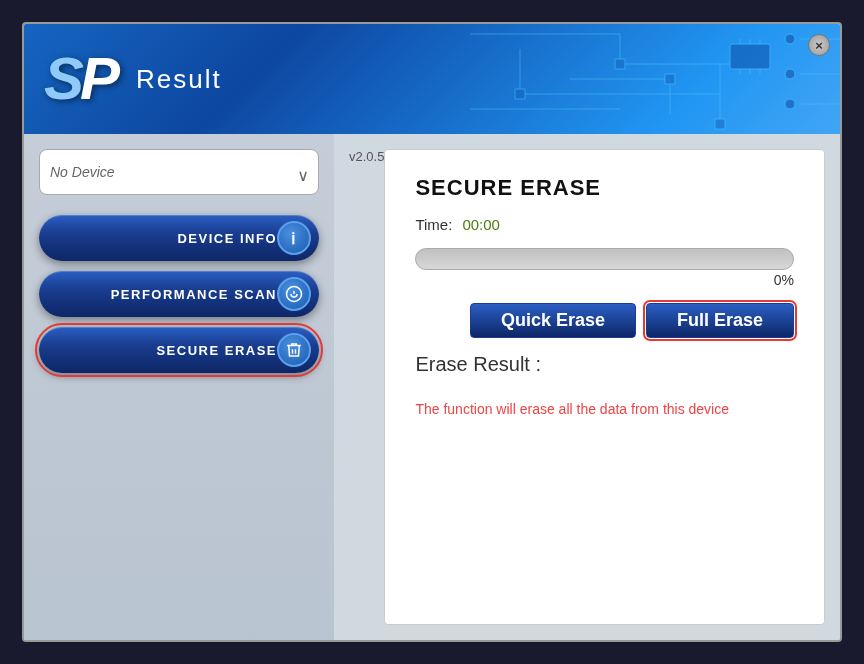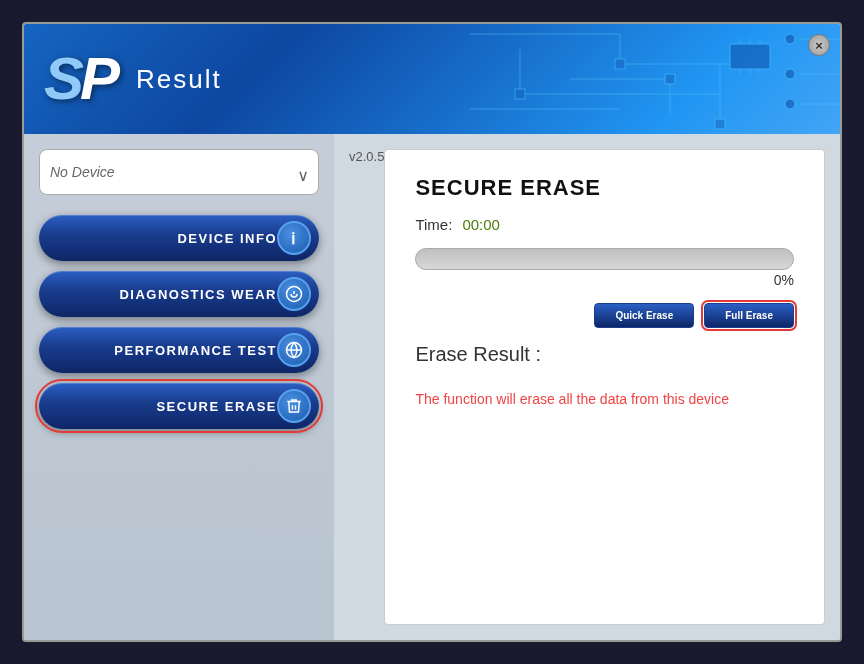--- a/index.html
+++ b/index.html
@@ -213,26 +213,26 @@
       color: #333;
       margin-top: 2px;
     }
     .btn-row {
       display: flex;
       justify-content: flex-end;
       gap: 10px;
       align-items: center;
     }
     .erase-btn {
-      padding: 6px 20px;
+      padding: 6px 30px;
       border-radius: 4px;
       border: 1px solid #1a3d8f;
       background: linear-gradient(180deg, #2a5fc4, #0d2666);
       color: white;
-      font-size: 10px;
+      font-size: 18px;
       cursor: pointer;
       font-weight: 600;
     }
     .erase-btn.full-erase {
       outline: 2px solid #e53935;
       outline-offset: 1px;
     }
     .erase-result {
       font-size: 20px;
       color: #333;
@@ -307,40 +307,30 @@
       </div>
 
       <button class="nav-btn">
         <span>DEVICE INFO</span>
         <div class="nav-btn-icon">ℹ</div>
       </button>
 
 
 
       <button class="nav-btn">
-        <span>DIAGNOSTICS WEAR</span>
+        <span>PERFORMANCE SCAN</span>
         <div class="nav-btn-icon">
           <svg width="18" height="18" viewBox="0 0 24 24" fill="none" stroke="white" stroke-width="2">
               <circle cx="12" cy="12" r="10"></circle>
               <path d="M8 12a4 4 0 0 0 8 0"></path>
               <line x1="12" y1="8" x2="12" y2="12"></line>
             </svg>
         </div>
       </button>
 
-      <button class="nav-btn">
-        <span>PERFORMANCE TEST</span>
-        <div class="nav-btn-icon">
-          <svg width="18" height="18" viewBox="0 0 24 24" fill="none" stroke="white" stroke-width="2">
-              <circle cx="12" cy="12" r="10"></circle>
-              <line x1="2" y1="12" x2="22" y2="12"></line>
-              <path d="M12 2a15.3 15.3 0 0 1 4 10 15.3 15.3 0 0 1-4 10 15.3 15.3 0 0 1-4-10 15.3 15.3 0 0 1 4-10z"></path>
-            </svg>
-        </div>
-      </button>
 
       <button class="nav-btn active">
         <span>SECURE ERASE</span>
         <div class="nav-btn-icon">
           <svg width="18" height="18" viewBox="0 0 24 24" fill="none" stroke="white" stroke-width="2">
               <polyline points="3 6 5 6 21 6"></polyline>
               <path d="M19 6l-1 14H6L5 6"></path>
               <path d="M10 11v6"></path>
               <path d="M14 11v6"></path>
               <path d="M9 6V4h6v2"></path>

